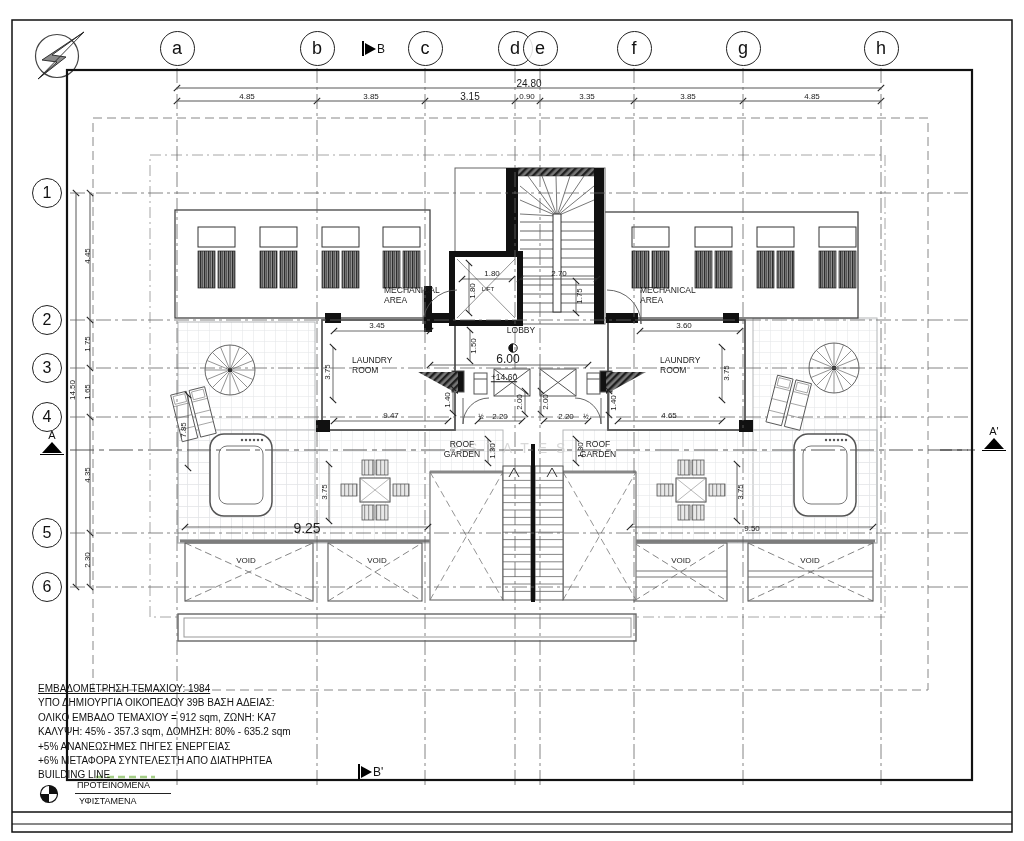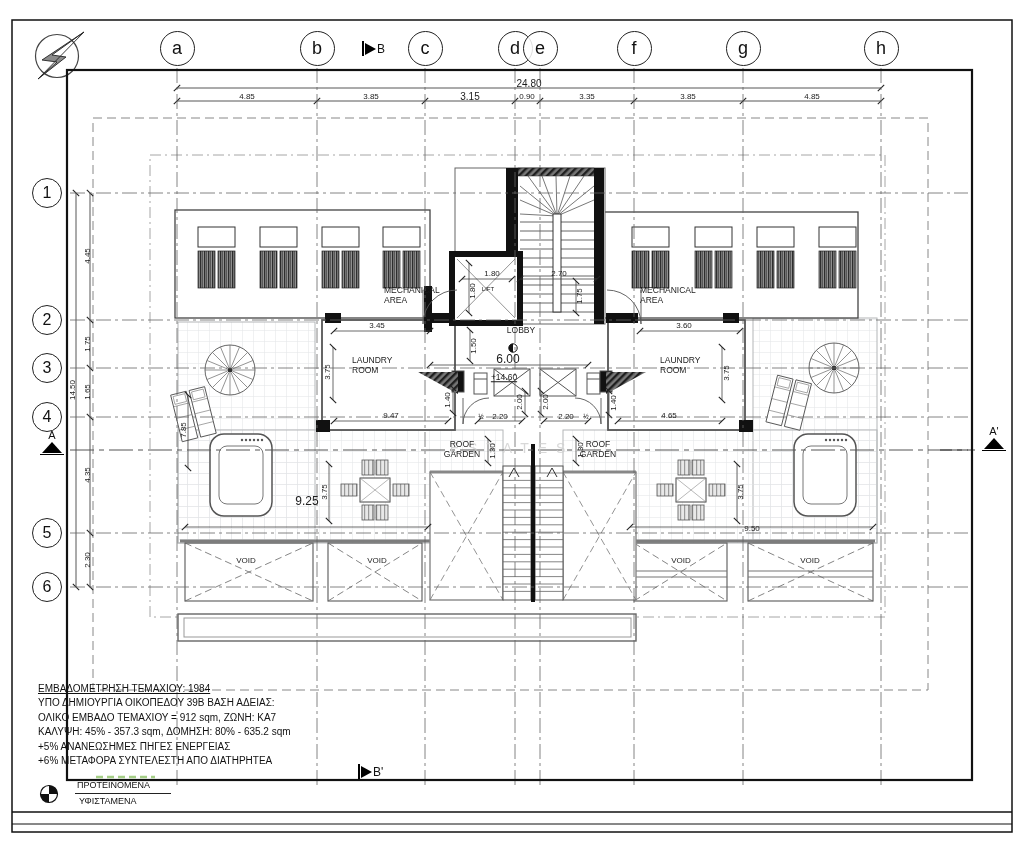--- a/index.html
+++ b/index.html
@@ -564,21 +564,21 @@
       <div class="ann" style="left: 566px; top: 417px; font-size: 8px;">2.20</div>
       <div class="ann" style="left: 481px; top: 417px; font-size: 6.5px;">½</div>
       <div class="ann" style="left: 586px; top: 417px; font-size: 6.5px;">½</div>
       <div class="ann rot" style="left: 520px; top: 402px; font-size: 8px;">2.00</div>
       <div class="ann rot" style="left: 546px; top: 402px; font-size: 8px;">2.00</div>
       <div class="ann rot" style="left: 493px; top: 451px; font-size: 8px;">1.30</div>
       <div class="ann rot" style="left: 581px; top: 450px; font-size: 8px;">1.30</div>
       <div class="ann rot" style="left: 184px; top: 430px; font-size: 8px;">7.85</div>
       <div class="ann rot" style="left: 325px; top: 492px; font-size: 8px;">3.75</div>
       <div class="ann rot" style="left: 741px; top: 492px; font-size: 8px;">3.75</div>
-      <div class="ann" style="left: 307px; top: 502px; font-size: 12px;">9.25</div>
+      <div class="ann" style="left: 307px; top: 529px; font-size: 14px;">9.25</div>
       <div class="ann" style="left: 752px; top: 529px; font-size: 8px;">9.50</div>
       <div class="ann" style="left: 529px; top: 84px; font-size: 10px;">24.80</div>
       <div class="ann" style="left: 247px; top: 97px; font-size: 8px;">4.85</div>
       <div class="ann" style="left: 371px; top: 97px; font-size: 8px;">3.85</div>
       <div class="ann" style="left: 470px; top: 97px; font-size: 10px;">3.15</div>
       <div class="ann" style="left: 527px; top: 97px; font-size: 8px;">0.90</div>
       <div class="ann" style="left: 587px; top: 97px; font-size: 8px;">3.35</div>
       <div class="ann" style="left: 688px; top: 97px; font-size: 8px;">3.85</div>
       <div class="ann" style="left: 812px; top: 97px; font-size: 8px;">4.85</div>
       <div class="ann rot" style="left: 73px; top: 390px; font-size: 8px;">14.50</div>
@@ -610,19 +610,20 @@
     <span class="aline"></span>
   </div>
 
   <div id="notes">
       <div class="note-line u">ΕΜΒΑΔΟΜΕΤΡΗΣΗ ΤΕΜΑΧΙΟΥ: 1984</div>
       <div class="note-line">ΥΠΟ ΔΗΜΙΟΥΡΓΙΑ ΟΙΚΟΠΕΔΟΥ 39Β ΒΑΣΗ ΑΔΕΙΑΣ:</div>
       <div class="note-line">ΟΛΙΚΟ ΕΜΒΑΔΟ ΤΕΜΑΧΙΟΥ = 912 sqm, ΖΩΝΗ: ΚΑ7</div>
       <div class="note-line">ΚΑΛΥΨΗ: 45% - 357.3 sqm, ΔΟΜΗΣΗ: 80% - 635.2 sqm</div>
       <div class="note-line">+5% ΑΝΑΝΕΩΣΗΜΕΣ ΠΗΓΕΣ ΕΝΕΡΓΕΙΑΣ</div>
       <div class="note-line">+6% ΜΕΤΑΦΟΡΑ ΣΥΝΤΕΛΕΣΤΗ ΑΠΟ ΔΙΑΤΗΡΗΤΕΑ</div>
+      <div class="note-line">BUILDING LINE</div>
     </div>
   <div id="legend">
     <span class="leg-top">ΠΡΟΤΕΙΝΟΜΕΝΑ</span>
     <span class="leg-line"></span>
     <span class="leg-bot">ΥΦΙΣΤΑΜΕΝΑ</span>
   </div>
 </div>
 
 </body></html>

